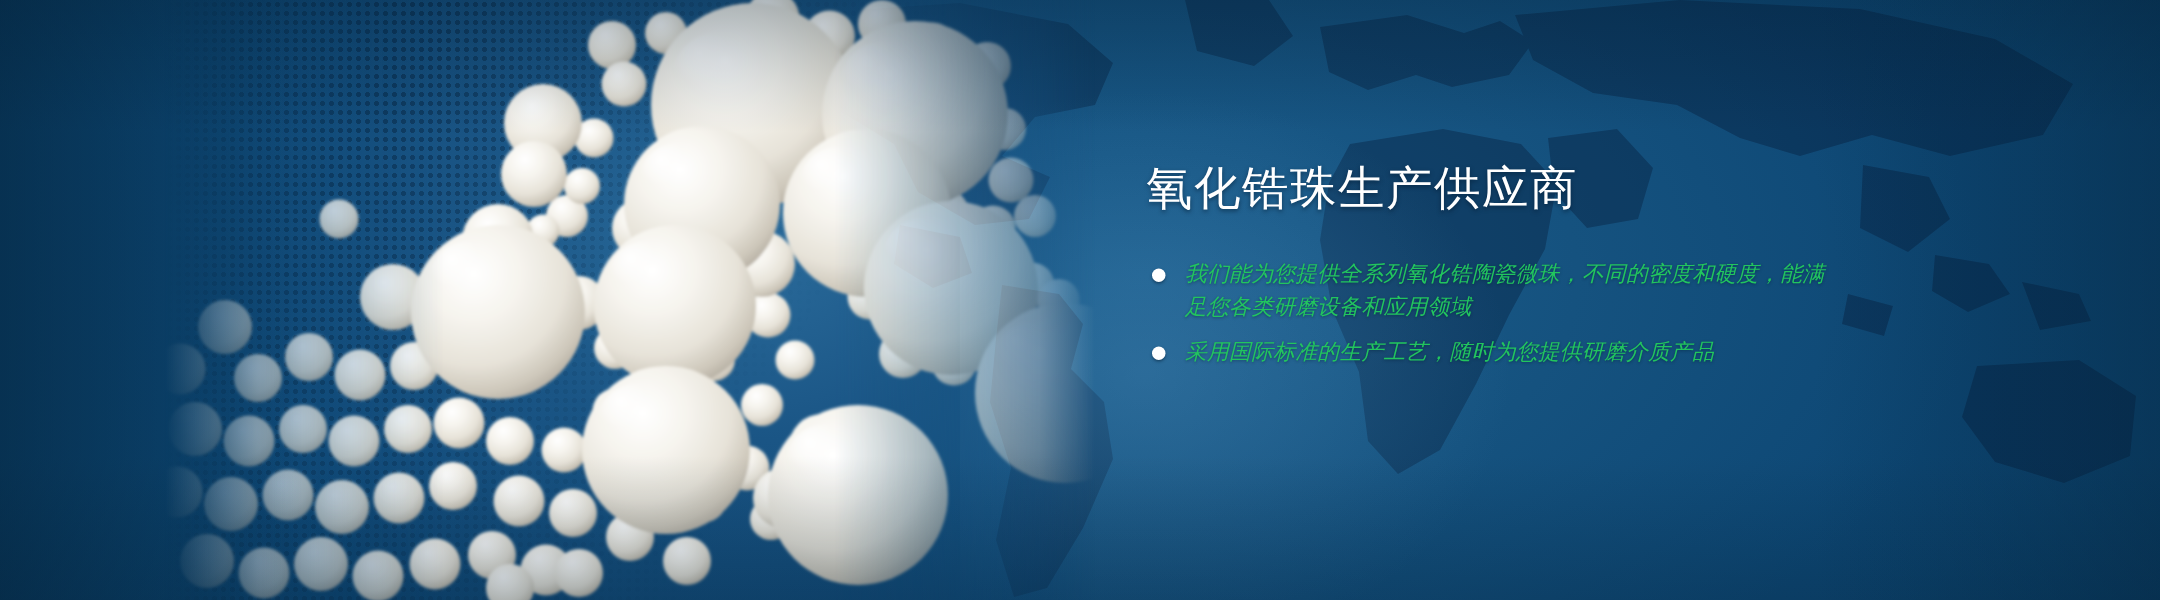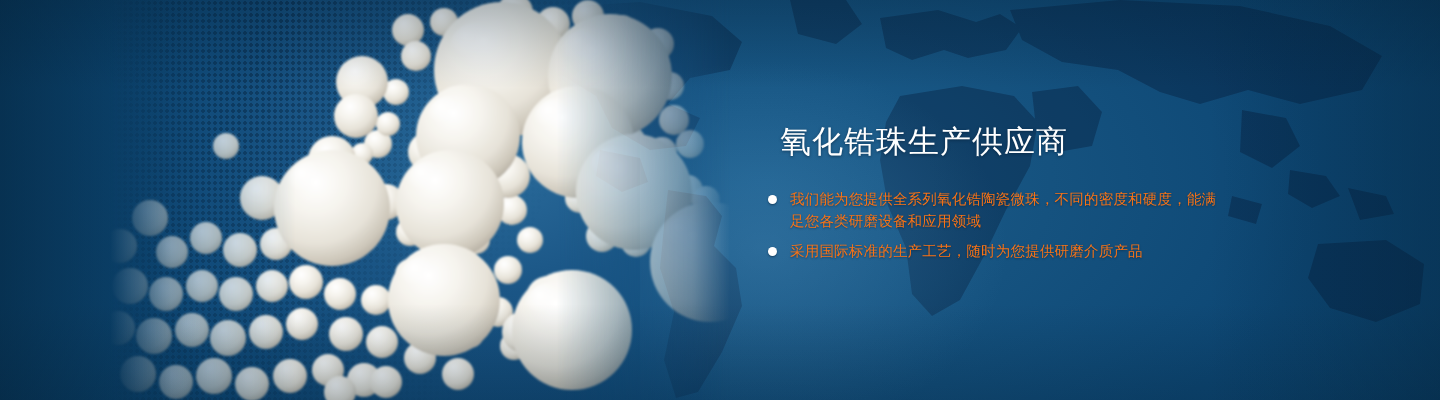--- a/index.html
+++ b/index.html
@@ -82,45 +82,46 @@
   .photo-beads svg { width: 100%; height: 100%; display: block; }
 
   
   .copy {
     position: absolute;
     left: 764px;
     top: 106px;
     width: 620px;
   }
   .headline {
-    margin: 16px;
+    margin: 0;
     font-size: 31px;
     line-height: 40px;
     font-weight: 400;
     letter-spacing: 1px;
     color: #ffffff;
     text-shadow: 0 1px 3px rgba(2,24,44,.55);
     white-space: nowrap;
   }
 
   .bullets {
     list-style: none;
     margin: 26px 0 0 0;
     padding: 0;
   }
   .bullet {
     position: relative;
     padding-left: 26px;
     margin-bottom: 8px;
     font-size: 14.5px;
     line-height: 22px;
-    color: #f97316;
+    color: #22c55e;
     letter-spacing: .2px;
     text-shadow: 0 1px 2px rgba(2,24,44,.45);
     max-width: 430px;
+    font-style: italic;
   }
   .bullet:last-child { margin-bottom: 12px; }
   .bullet-dot {
     position: absolute;
     left: 4px;
     top: 7px;
     width: 9px;
     height: 9px;
     border-radius: 50%;
     background: #ffffff;

